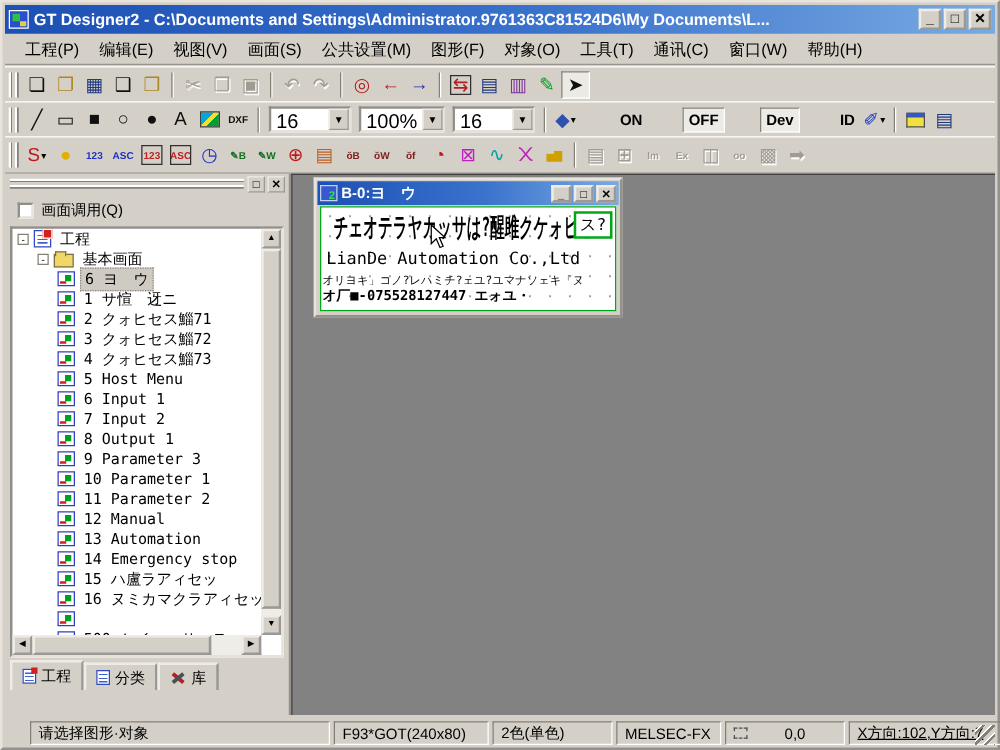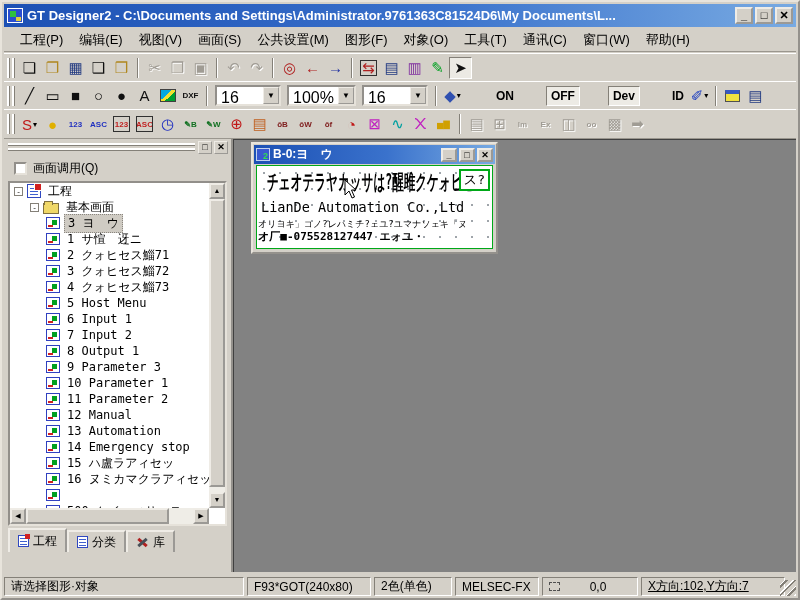--- a/index.html
+++ b/index.html
@@ -123,21 +123,21 @@
     font-family:"DejaVu Sans Mono",monospace; padding:0 3px; color:#000; }
   .cl2 { left:5px; top:34px; font-size:13.5px; }
   .cl3 { left:2px; top:53px; font-size:9px; }
   .cl4 { left:2px; top:64px; font-size:11px; font-weight:bold; }
   .mcursor { position:absolute; left:88px; top:14px; width:13px; height:20px; }
 
   
   .status { position:absolute; left:2px; right:2px; bottom:2px; height:22px; padding-top:3px; display:flex; gap:3px; }
   .scell { border:1px solid; border-color:#848078 #fff #fff #848078; font-size:12px; padding:1px 6px;
     white-space:nowrap; overflow:hidden; display:flex; align-items:center; gap:5px; color:#000; }
-  .scell.left { width:240px; flex:none; }
+  .scell.left { width:240px; flex:none;margin-left:20px; }
   .dashed-sq { width:11px; height:9px; border:1px dashed #505050; flex:none; }
   .sizegrip { position:absolute; right:0; bottom:0; width:16px; height:16px;
     background:repeating-linear-gradient(135deg,transparent 0 3px,#fff 3px 4px,#848078 4px 6px); }
 </style>
 </head>
 <body>
 
 <div class="win">
 
   <div class="titlebar">
@@ -289,21 +289,21 @@
             </div>
             <div class="trow">
               <span class="tind" style="width: 20px;"></span>
               <span class="expbox">-</span>
               <span class="ic-folder"></span>
               <span class="tlabel">基本画面</span>
             </div>
             <div class="trow sel">
               <span class="tind" style="width: 36px;"></span>
               <span class="ic-screen"></span>
-              <span class="tlabel">3 ヨ　ウ</span>
+              <span class="tlabel">6 ヨ　ウ</span>
             </div>
             <div class="trow">
               <span class="tind" style="width: 36px;"></span>
               <span class="ic-screen"></span>
               <span class="tlabel">1 サ愃　迓ニ</span>
             </div>
             <div class="trow">
               <span class="tind" style="width: 36px;"></span>
               <span class="ic-screen"></span>
               <span class="tlabel">2 クォヒセス鯔71</span>
@@ -441,21 +441,21 @@
     </div>
 
   </div>
 
   <div class="status">
     <div class="scell left">请选择图形·对象</div>
     <span id="scells" style="display:flex;gap:3px;">
         <div class="scell" style="width: 124px;">
           <span>F93*GOT(240x80)</span>
         </div>
-        <div class="scell" style="width: 78px;">
+        <div class="scell" style="width: 96px;">
           <span>2色(单色)</span>
         </div>
         <div class="scell" style="width: 84px;">
           <span>MELSEC-FX</span>
         </div>
         <div class="scell" style="width: 96px;">
           <span class="dashed-sq"></span>
           <span style="flex: 1 1 0%; text-align: center;">0,0</span>
         </div>
         <div class="scell" style="width: 144px; text-decoration: underline;">

